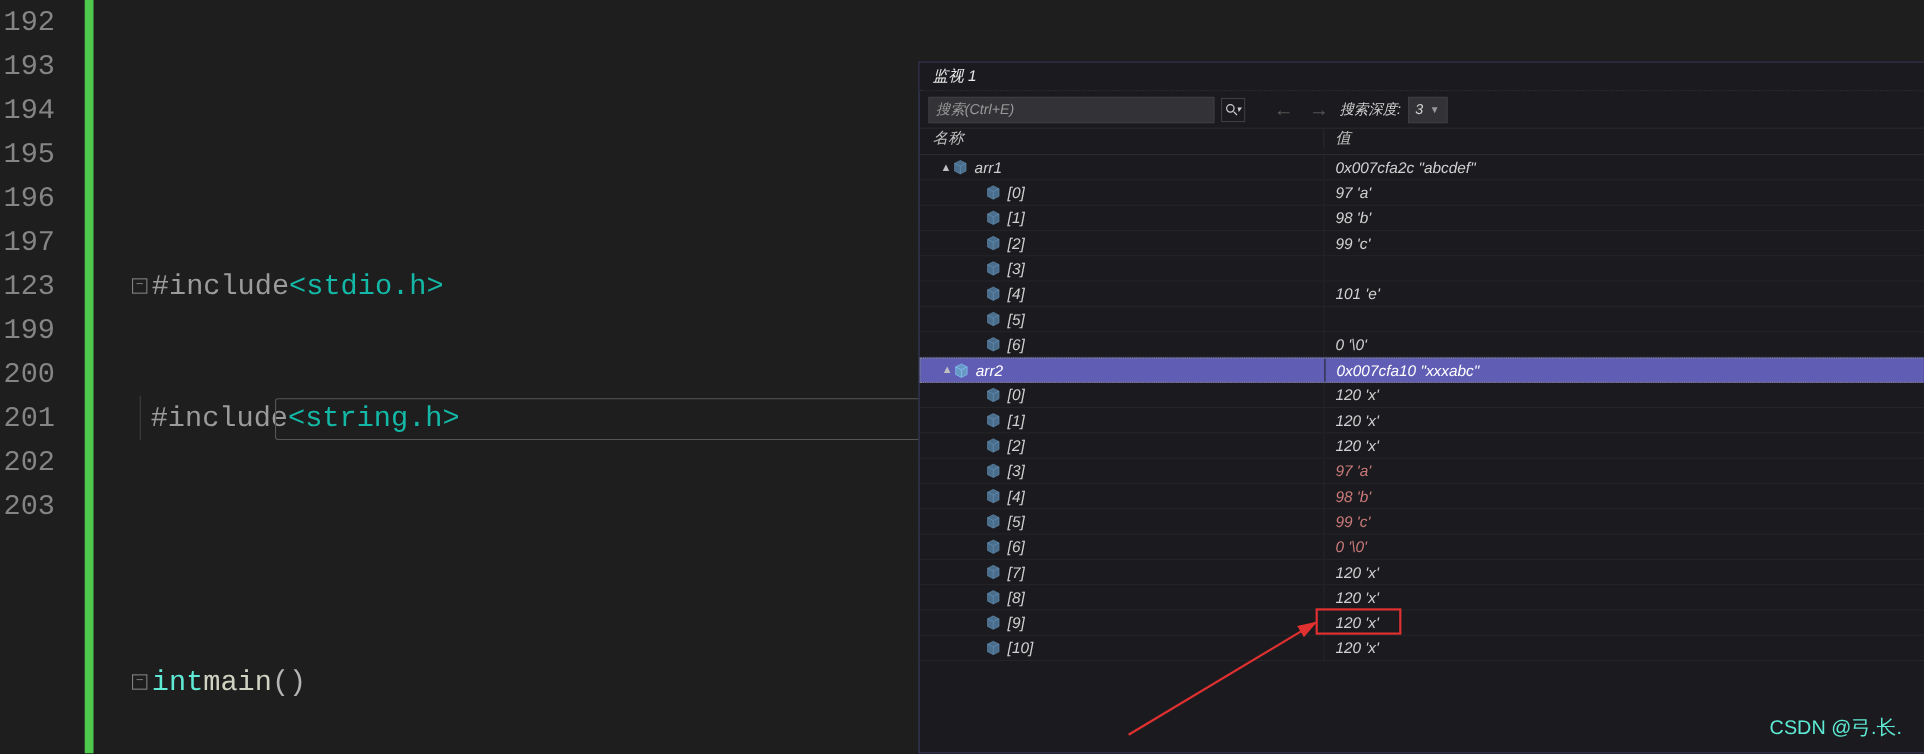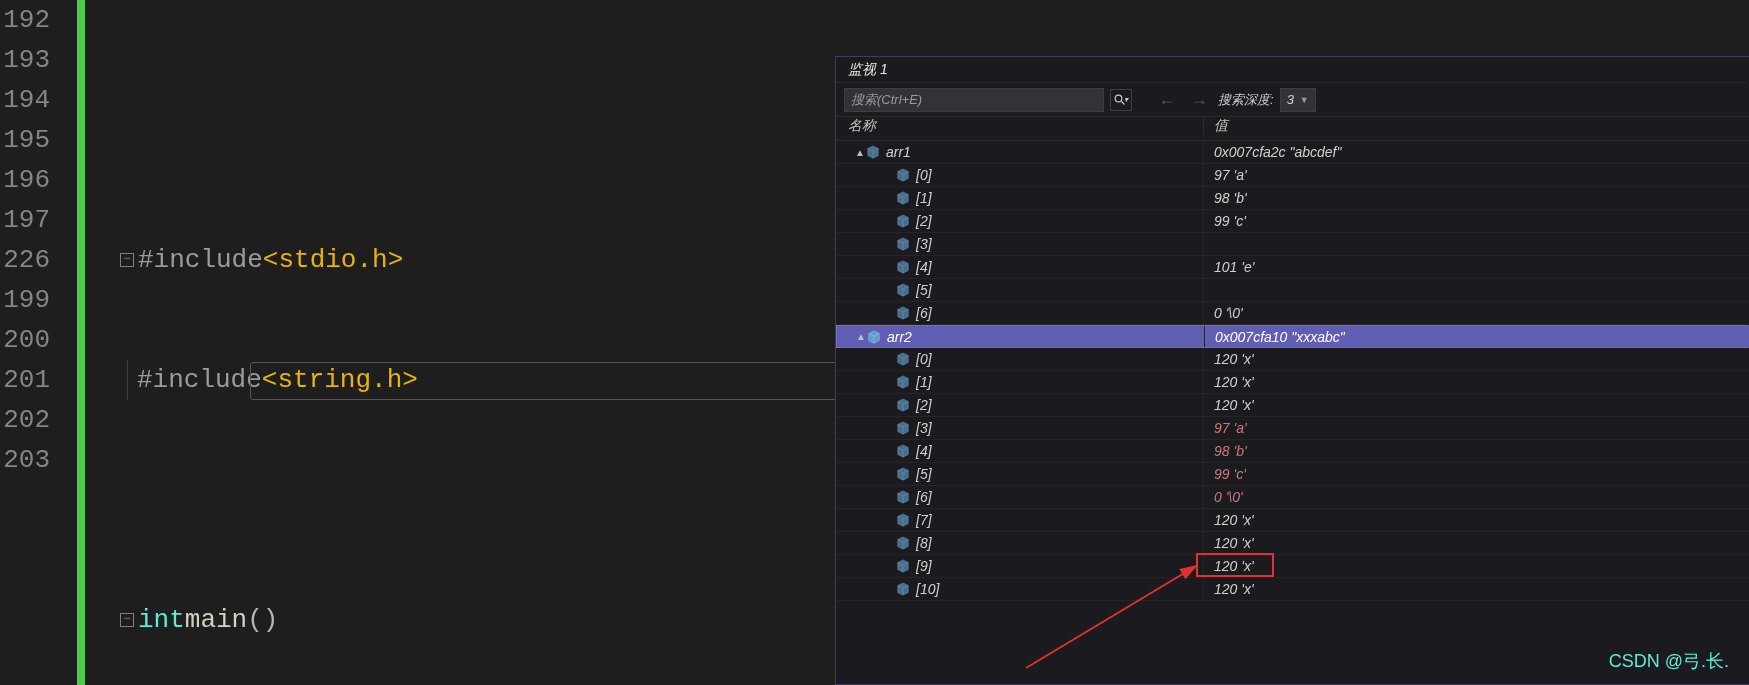--- a/index.html
+++ b/index.html
@@ -56,21 +56,21 @@
 }
 .fold-line {
   display: inline-block;
   color: #808080;
   border-left: 1px solid #404040;
   height: 40px;
   margin-left: 7px;
   margin-right: 9px;
 }
 .kw { color: #5eead4; }
-.str { color: #eab308; }
+.str { color: #14b8a6; }
 .fn { color: #d2d2c3; }
 .punct { color: #b5b5b5; }
 .pre { color: #9b9b9b; }
 .exec-highlight {
   position: absolute;
   left: 130px;
   top: 362px;
   width: 704px;
   height: 38px;
   border: 1px solid #555;
@@ -214,21 +214,21 @@
 <body>
 
 <div class="editor-area">
   <div class="gutter" id="gutter">
       <div>192</div>
       <div>193</div>
       <div>194</div>
       <div>195</div>
       <div>196</div>
       <div>197</div>
-      <div>226</div>
+      <div>123</div>
       <div>199</div>
       <div>200</div>
       <div>201</div>
       <div>202</div>
       <div>203</div>
     </div>
   <div class="change-bar"></div>
   <div class="code">
     <div class="exec-highlight"></div>
     <div class="code-line"></div>

